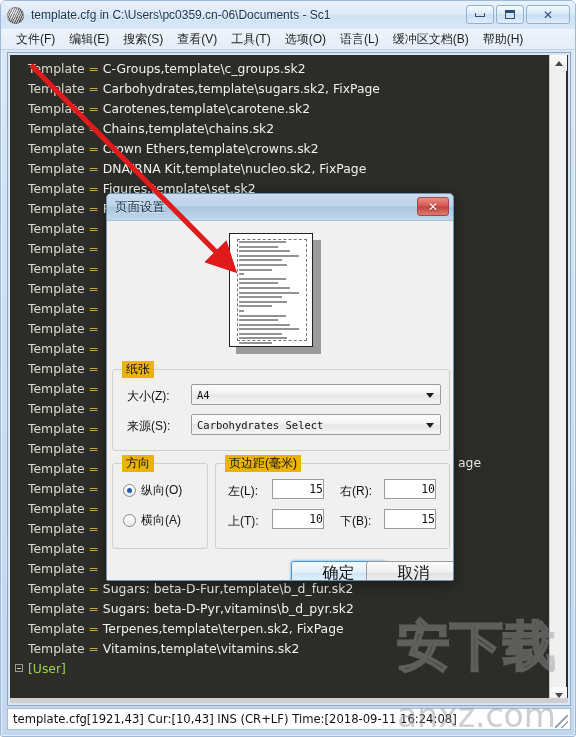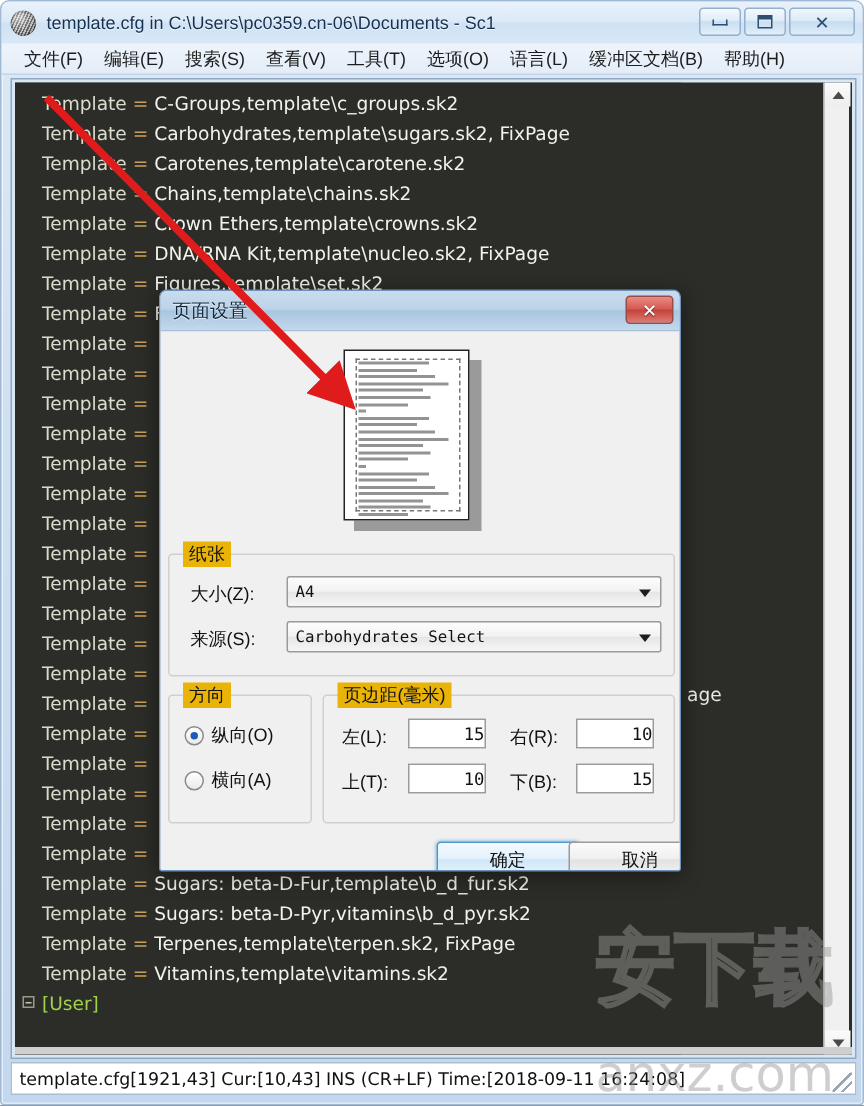--- a/index.html
+++ b/index.html
@@ -372,31 +372,31 @@
     padding-left: 5px;
     justify-content: flex-end;
   }
 
   
   .dlg-btn {
     position: absolute;
     width: 95px; height: 24px;
     border-radius: 3px;
     display: flex; align-items: center; justify-content: center;
-    font-size: 12px;
+    font-size: 16px;
     color: #111;
   }
   #btn-ok {
     left: 184px; top: 340px;
     border: 1px solid #4e95c9;
     background: linear-gradient(to bottom, #f4fafe 0%, #e4f1fb 46%, #cfe6f8 52%, #eaf5fd 100%);
     box-shadow: 0 0 2px 1px rgba(100,175,230,.55);
   }
   #btn-cancel {
-    left: 272px; top: 340px;
+    left: 259px; top: 340px;
     border: 1px solid #9a9a9a;
     background: linear-gradient(to bottom, #fbfbfb 0%, #f0f0f0 46%, #e2e2e2 52%, #f4f4f4 100%);
   }
 
   
   #red-arrow {
     position: absolute;
     left: 0; top: 0;
     width: 576px; height: 737px;
     pointer-events: none;

